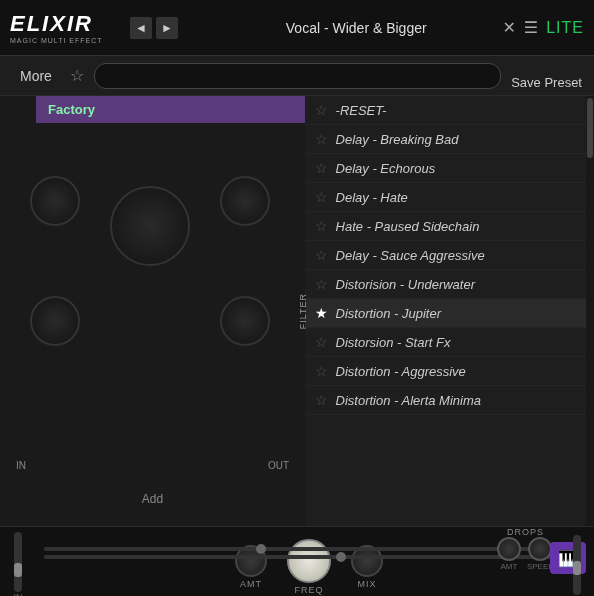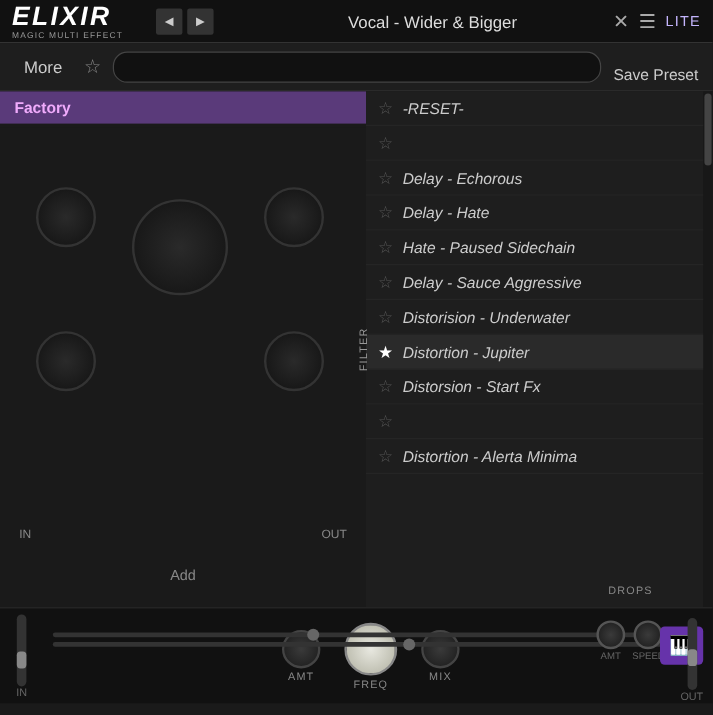--- a/index.html
+++ b/index.html
@@ -10,21 +10,21 @@
       font-family: Arial, sans-serif;
       overflow: hidden;
       color: #ccc;
     }
 
     
     .header {
       display: flex;
       align-items: center;
       background: #111;
-      height: 36px;
+      height: 56px;
       padding: 0 10px;
       border-bottom: 1px solid #333;
     }
     .logo-area {
       display: flex;
       flex-direction: column;
       align-items: flex-start;
       width: 110px;
     }
     .logo-text {
@@ -78,22 +78,22 @@
       cursor: pointer;
     }
     .menu-btn {
       background: none;
       border: none;
       color: #aaa;
       font-size: 16px;
       cursor: pointer;
     }
     .lite-label {
-      color: #c4b5fd;
-      font-size: 12px;
+      color: #22c55e;
+      font-size: 16px;
       letter-spacing: 1px;
     }
 
     
     .toolbar {
       display: flex;
       align-items: center;
       background: #1e1e1e;
       height: 40px;
       padding: 0 12px;
@@ -147,25 +147,26 @@
     .left-panel {
       width: 305px;
       background: #1a1a1a;
       position: relative;
       overflow: hidden;
     }
 
     
     .category-header {
       background: #5a3a7a;
-      color: #f0abfc;
+      color: #86efac;
       padding: 6px 12px;
       font-size: 13px;
       font-weight: bold;
       cursor: pointer;
+      margin-left: 36px;
     }
 
     
     .knob-area {
       position: absolute;
       top: 30px;
       left: 0;
       width: 305px;
       height: 400px;
       background: #1a1a1a;
@@ -343,21 +344,21 @@
       right: 40px;
       bottom: 35px;
       display: flex;
       flex-direction: column;
       align-items: center;
     }
     .drops-label {
       font-size: 9px;
       color: #888;
       letter-spacing: 1px;
-      margin-bottom: 20px;
+      margin-bottom: 0;
     }
     .drops-knobs {
       display: flex;
       gap: 6px;
     }
     .drops-knob-wrap {
       display: flex;
       flex-direction: column;
       align-items: center;
       gap: 1px;
@@ -462,20 +463,21 @@
   </div>
 
   <div class="right-panel">
     <ul class="preset-list">
     <li class="preset-item">
           <span class="preset-star">☆</span>
           <span class="preset-text">-RESET-</span>
         </li>
         <li class="preset-item">
           <span class="preset-star">☆</span>
+          <span class="preset-text">Delay - Breaking Bad</span>
         </li>
         <li class="preset-item">
           <span class="preset-star">☆</span>
           <span class="preset-text">Delay - Echorous</span>
         </li>
         <li class="preset-item">
           <span class="preset-star">☆</span>
           <span class="preset-text">Delay - Hate</span>
         </li>
         <li class="preset-item">
@@ -493,20 +495,21 @@
         <li class="preset-item active">
           <span class="preset-star filled">★</span>
           <span class="preset-text">Distortion - Jupiter</span>
         </li>
         <li class="preset-item">
           <span class="preset-star">☆</span>
           <span class="preset-text">Distorsion - Start Fx</span>
         </li>
         <li class="preset-item">
           <span class="preset-star">☆</span>
+          <span class="preset-text">Distortion - Aggressive</span>
         </li>
         <li class="preset-item">
           <span class="preset-star">☆</span>
           <span class="preset-text">Distortion - Alerta Minima</span>
         </li>
       </ul>
     <div class="scroll-track">
       <div class="scroll-thumb"></div>
     </div>
   </div>

